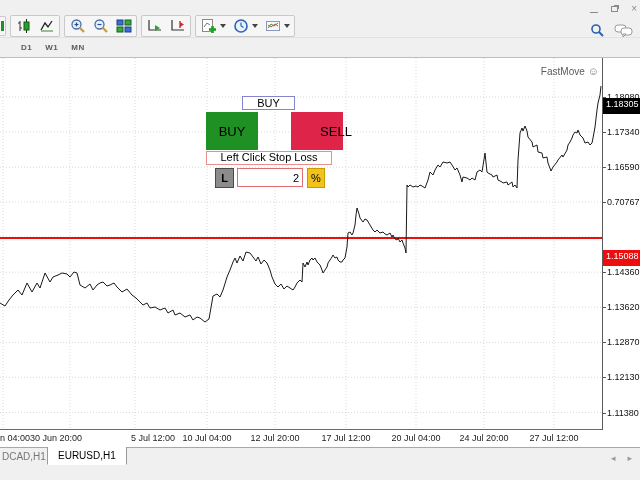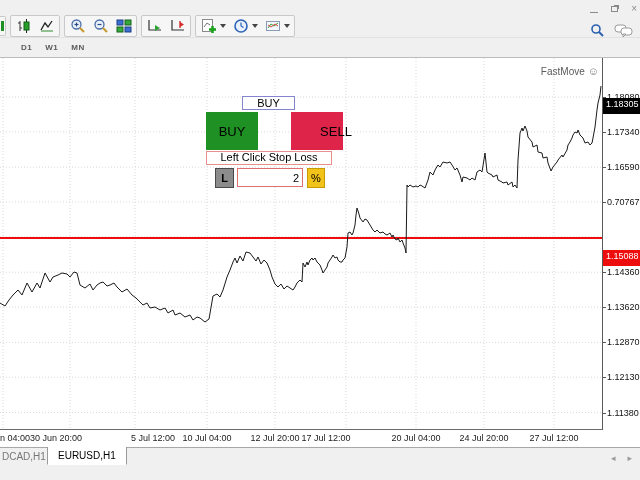--- a/index.html
+++ b/index.html
@@ -261,21 +261,21 @@
     <div class="price-badge badge-black" style="top: 22.4025px;">1.18305</div>
     <div class="price-badge badge-red" style="top: 173.923px;">1.15088</div>
   </div>
 
 <div class="xaxis" id="xaxis">
     <div class="xl" style="left: 0px;">n 04:00</div>
     <div class="xl" style="left: 56px; transform: translateX(-50%);">30 Jun 20:00</div>
     <div class="xl" style="left: 153px; transform: translateX(-50%);">5 Jul 12:00</div>
     <div class="xl" style="left: 207px; transform: translateX(-50%);">10 Jul 04:00</div>
     <div class="xl" style="left: 275px; transform: translateX(-50%);">12 Jul 20:00</div>
-    <div class="xl" style="left: 326px; transform: translateX(-50%);">17 Jul 12:00</div>
+    <div class="xl" style="left: 346px; transform: translateX(-50%);">17 Jul 12:00</div>
     <div class="xl" style="left: 416px; transform: translateX(-50%);">20 Jul 04:00</div>
     <div class="xl" style="left: 484px; transform: translateX(-50%);">24 Jul 20:00</div>
     <div class="xl" style="left: 554px; transform: translateX(-50%);">27 Jul 12:00</div>
   </div>
 
 <div class="tabbar">
   <div class="tab-inactive">DCAD,H1</div>
   <div class="tab-active">EURUSD,H1</div>
   <div class="tab-arrows">
     <span>◂</span>

